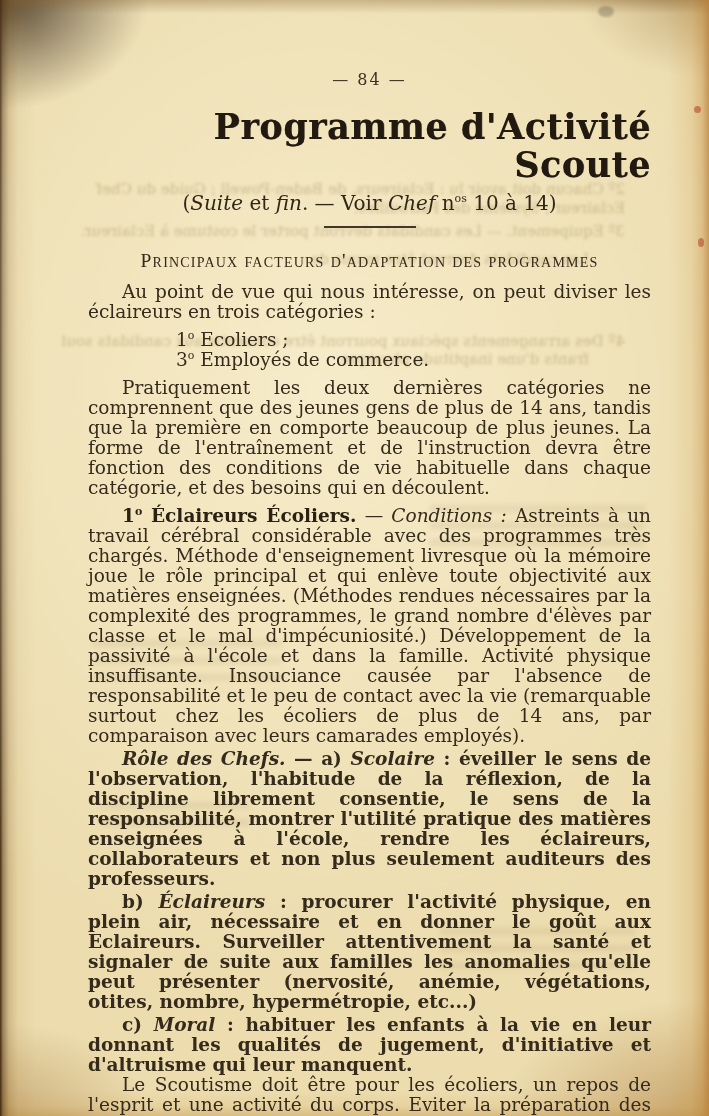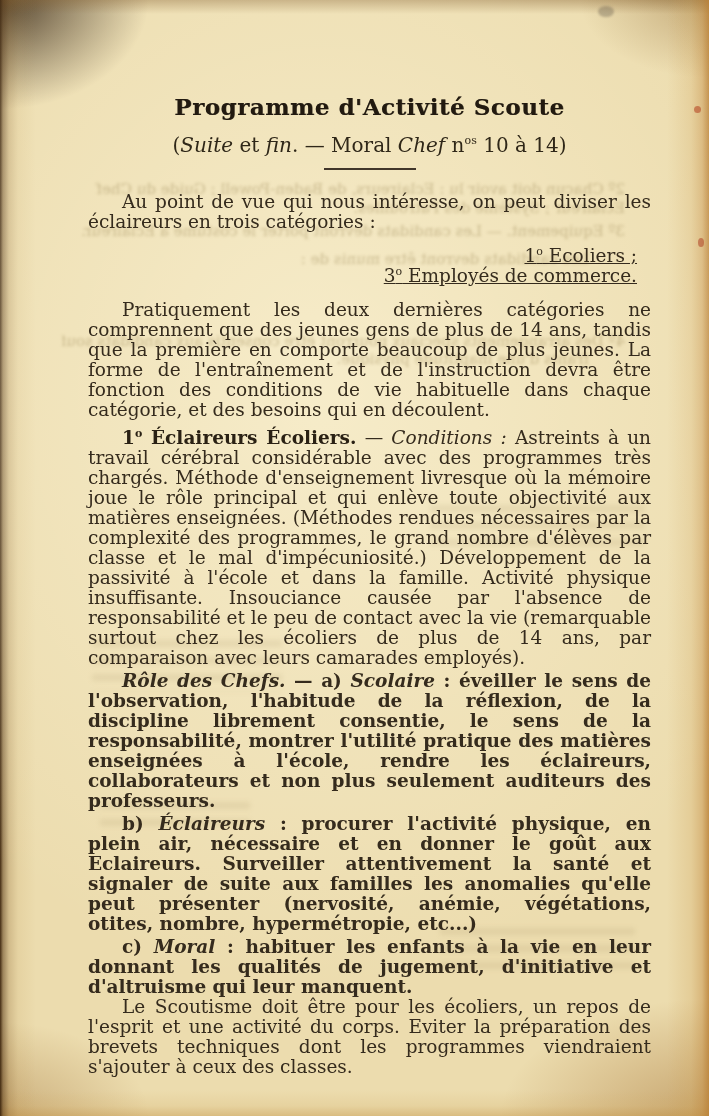--- a/index.html
+++ b/index.html
@@ -42,37 +42,37 @@
   .speck.k2{top:238px;left:698px;width:6px;height:9px;background:rgba(170,52,26,.50);filter:blur(.5px);}
   .speck.k3{top:6px;left:598px;width:16px;height:11px;background:rgba(95,85,72,.35);filter:blur(1px);}
 
   .content{
     position:absolute;inset:0;box-sizing:border-box;
     padding:70px 58px 0 88px;
     color:#352b1d;font-size:18.5px;line-height:20px;text-align:justify;
   }
   .page-number{text-align:center;font-size:16px;letter-spacing:2px;color:#3d3222;}
   .title{
-    margin:18px 0 8px;text-align:center;font-weight:bold;color:#221a10;
-    font-size:23px;line-height:38px;letter-spacing:0.5px;
+    margin:18px 0 8px;text-align:right;font-weight:bold;color:#221a10;
+    font-size:35px;line-height:38px;letter-spacing:0.5px;
     text-shadow:0.4px 0.4px 0 rgba(34,26,16,.6);
   }
   .subtitle{margin-top:6px;text-align:center;font-size:20px;line-height:22px;color:#2f2718;}
   .rule{width:92px;height:2px;background:#41362a;margin:12px auto 0;}
   .heading{
     margin-top:22px;text-align:center;font-variant:small-caps;
     font-family:"Liberation Serif", serif;font-size:19.5px;line-height:22px;
     letter-spacing:1.2px;color:#33291b;
   }
   .body-text p{margin:0;}
   .para{text-indent:34px;}
   .first{margin-top:10px !important;}
   .gap{margin-top:8px !important;}
   .tiny-gap{margin-top:3px !important;font-weight:bold;}
-  .list{margin:14px;padding-left:80px;text-align:right;text-decoration:underline;}
+  .list{margin:8px;padding-left:80px;text-align:left;}
   .list p{text-indent:0;line-height:20px;}
   .seg-i{font-style:italic;}
   .seg-b{font-weight:bold;color:#2a2114;}
   sup{font-size:11px;line-height:0;vertical-align:super;}
 </style>
 </head>
 <body>
 
 <div class="page">
 
@@ -86,28 +86,30 @@
   </div>
   <div class="smudge s1"></div>
   <div class="smudge s2"></div>
   <div class="smudge s3"></div>
   <div class="smudge s4"></div>
   <div class="speck k1"></div>
   <div class="speck k2"></div>
   <div class="speck k3"></div>
 
   <div class="content">
+    <div class="page-number">— 84 —</div>
 
     <h1 class="title">Programme d'Activité Scoute</h1>
 
-    <div class="subtitle"><span>(</span><span class="seg-i">Suite</span><span> et </span><span class="seg-i">fin</span><span>. — Moral </span><span class="seg-i">Chef</span><span> n</span><sup>os</sup><span> 10 à 14)</span></div>
+    <div class="subtitle"><span>(</span><span class="seg-i">Suite</span><span> et </span><span class="seg-i">fin</span><span>. — Voir </span><span class="seg-i">Chef</span><span> n</span><sup>os</sup><span> 10 à 14)</span></div>
 
     <div class="rule"></div>
 
     <div class="heading">
+      <div>Principaux facteurs d'adaptation des programmes</div>
     </div>
 
     <div class="body-text">
       <p class="para first"><span>Au point de vue qui nous intéresse, on peut diviser les éclaireurs en trois catégories :</span></p>
 
       <div class="list">
         <p><span>1</span><sup>o</sup><span> Ecoliers ;</span></p>
         <p><span>3</span><sup>o</sup><span> Employés de commerce.</span></p>
       </div>
 

